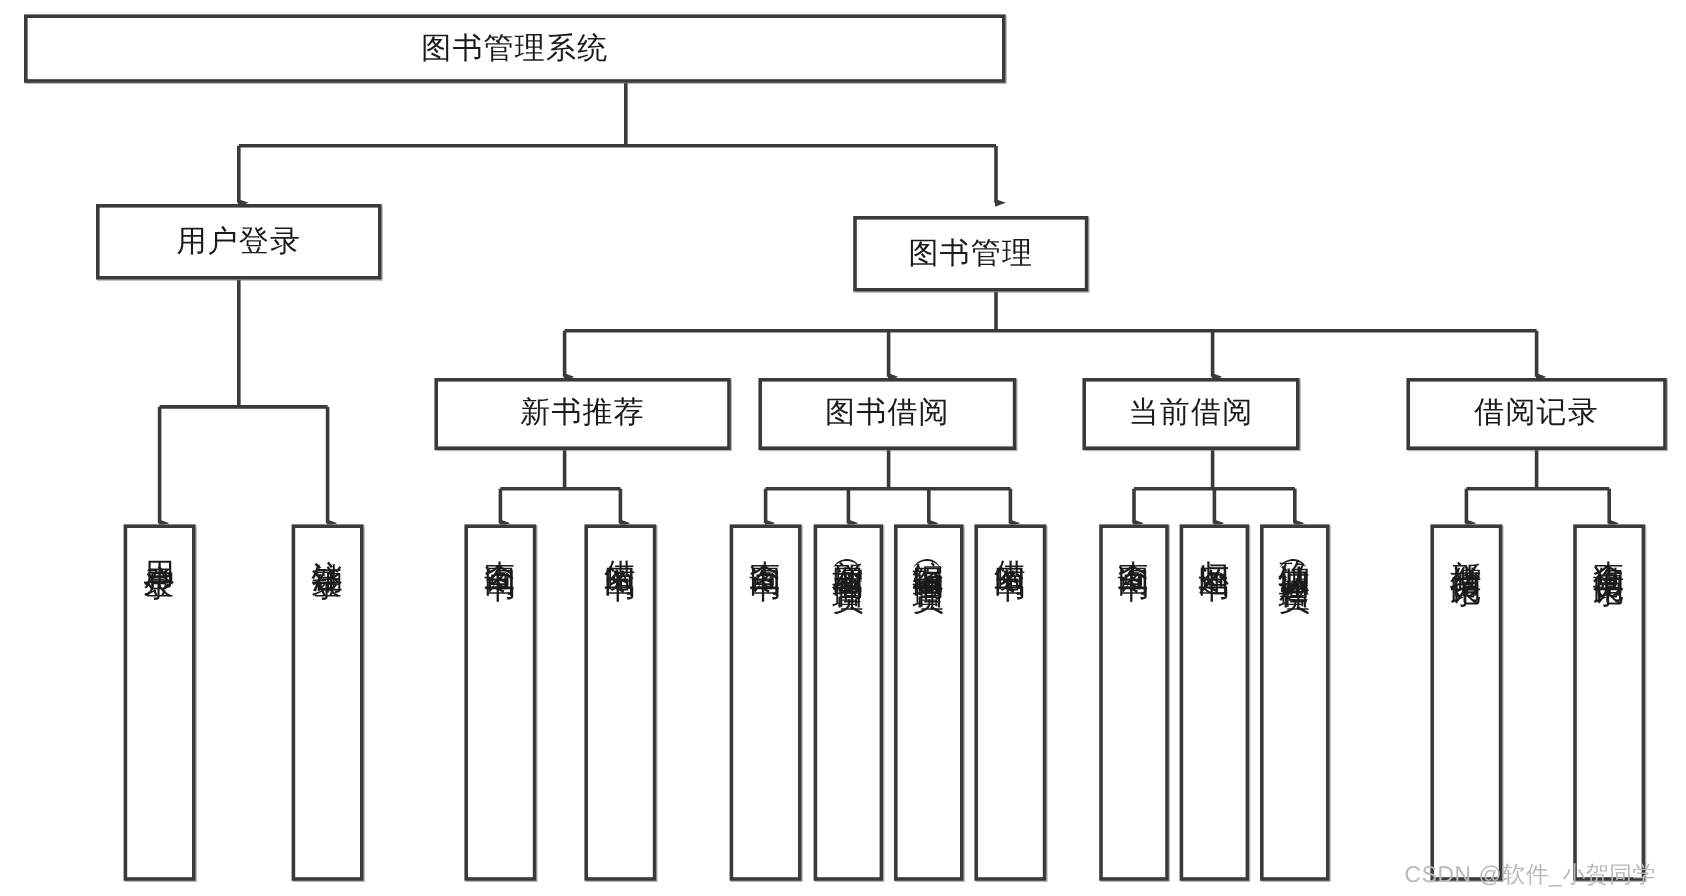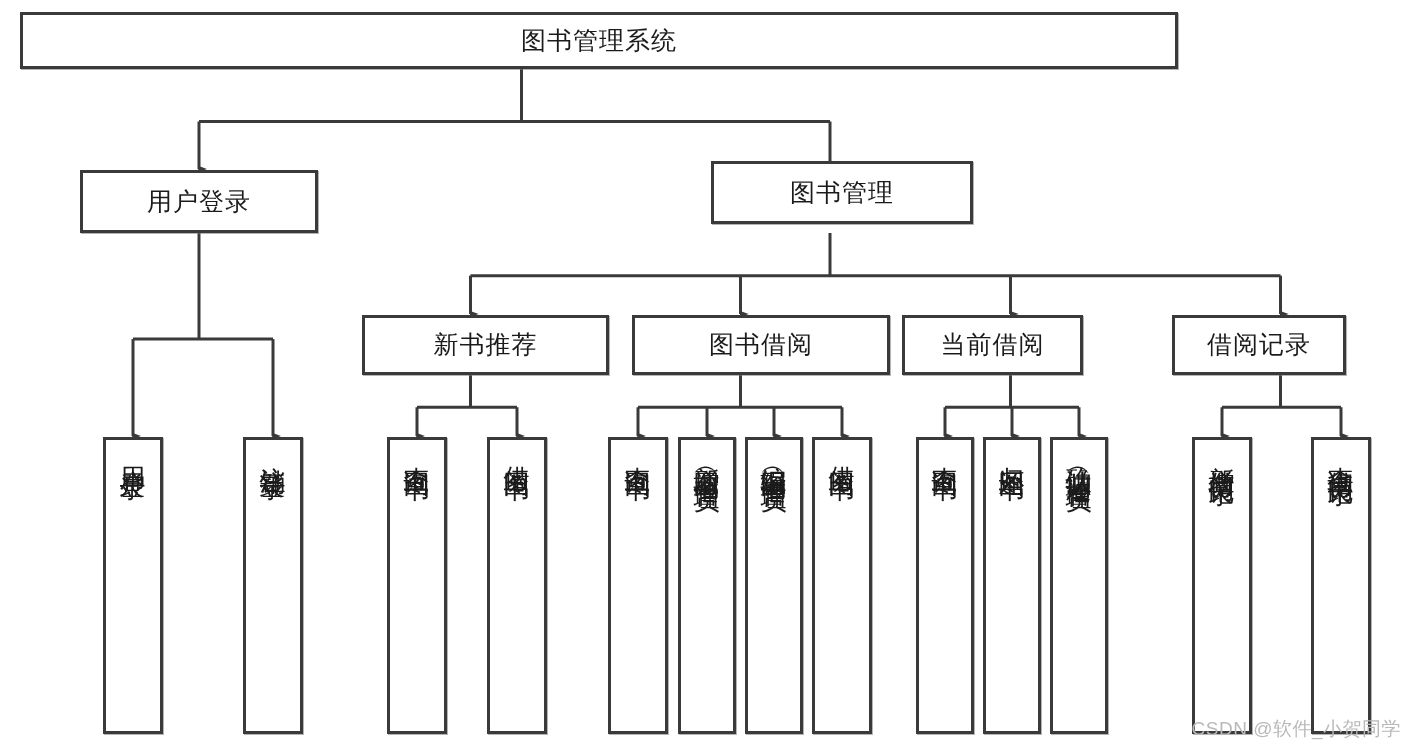--- a/index.html
+++ b/index.html
@@ -57,21 +57,21 @@
   #edge-layer {
     position: absolute;
     left: 0;
     top: 0;
     width: 1405px;
     height: 747px;
     pointer-events: none;
   }
   #watermark {
     position: absolute;
-    right: 4px;
+    right: 25px;
     bottom: 5px;
     font-size: 19px;
     color: #b9b9b9;
     letter-spacing: 0.5px;
     white-space: nowrap;
     font-family: "Liberation Sans", "DejaVu Sans", sans-serif;
   }
 </style>
 </head>
 <body>
@@ -114,39 +114,39 @@
         <line x1="1012" y1="407.24" x2="1012" y2="436" stroke="#3a3a3a" stroke-width="3" marker-end="url(#arrowhead)"></line>
         <line x1="1079" y1="407.24" x2="1079" y2="436" stroke="#3a3a3a" stroke-width="3" marker-end="url(#arrowhead)"></line>
         <line x1="1280.5" y1="375" x2="1280.5" y2="407.24" stroke="#3a3a3a" stroke-width="3"></line>
         <line x1="1222" y1="407.24" x2="1341" y2="407.24" stroke="#3a3a3a" stroke-width="3"></line>
         <line x1="1222" y1="407.24" x2="1222" y2="436" stroke="#3a3a3a" stroke-width="3" marker-end="url(#arrowhead)"></line>
         <line x1="1341" y1="407.24" x2="1341" y2="436" stroke="#3a3a3a" stroke-width="3" marker-end="url(#arrowhead)"></line>
       </g>
   </svg>
 
   <div id="node-layer">
-      <div class="node horizontal" style="left: 20px; top: 12px; width: 1158px; height: 57px;">
+      <div class="node horizontal" style="left: 20px; top: 12px; width: 818px; height: 57px;">
         <span class="node-label">图书管理系统</span>
       </div>
       <div class="node horizontal" style="left: 80px; top: 170px; width: 238px; height: 63px;">
         <span class="node-label">用户登录</span>
       </div>
-      <div class="node horizontal" style="left: 711px; top: 161px; width: 262px; height: 63px;">
+      <div class="node horizontal" style="left: 711px; top: 180px; width: 196px; height: 63px;">
         <span class="node-label">图书管理</span>
       </div>
       <div class="node horizontal" style="left: 362px; top: 315px; width: 247px; height: 60px;">
         <span class="node-label">新书推荐</span>
       </div>
-      <div class="node horizontal" style="left: 632px; top: 315px; width: 258px; height: 60px;">
+      <div class="node horizontal" style="left: 632px; top: 315px; width: 215px; height: 60px;">
         <span class="node-label">图书借阅</span>
       </div>
       <div class="node horizontal" style="left: 902px; top: 315px; width: 181px; height: 60px;">
         <span class="node-label">当前借阅</span>
       </div>
-      <div class="node horizontal" style="left: 1172px; top: 315px; width: 174px; height: 60px;">
+      <div class="node horizontal" style="left: 1172px; top: 315px; width: 217px; height: 60px;">
         <span class="node-label">借阅记录</span>
       </div>
       <div class="node vertical" style="left: 103px; top: 437px; width: 60px; height: 297px;">
         <span class="node-label">用户登录</span>
       </div>
       <div class="node vertical" style="left: 243px; top: 437px; width: 60px; height: 297px;">
         <span class="node-label">注销登录</span>
       </div>
       <div class="node vertical" style="left: 387px; top: 437px; width: 60px; height: 297px;">
         <span class="node-label">查询图书</span>

